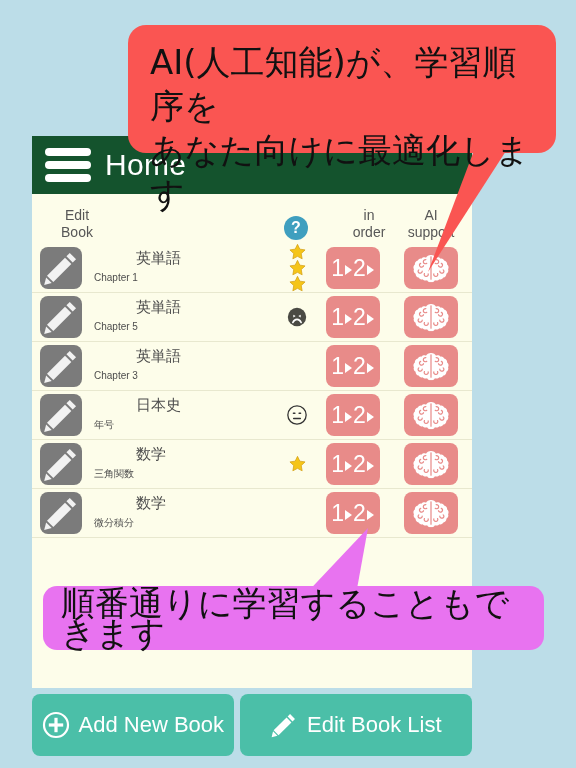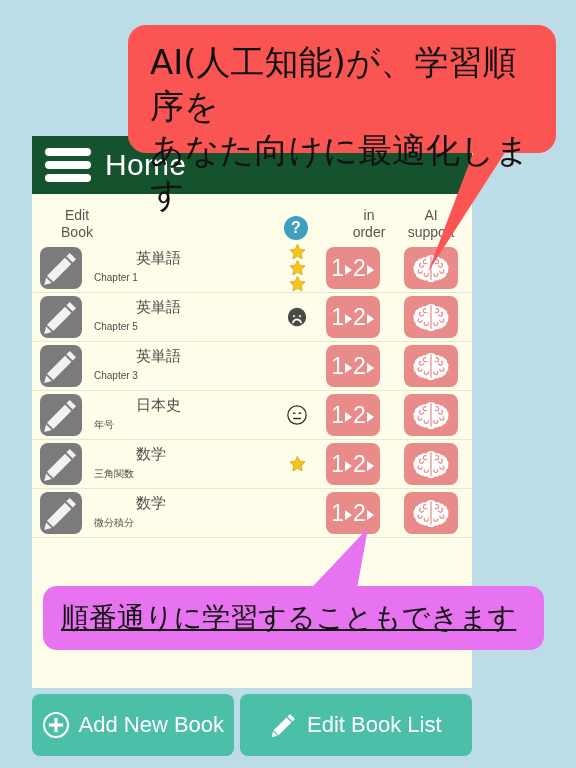--- a/index.html
+++ b/index.html
@@ -274,25 +274,24 @@
     height: 64px;
     background: #e873f0;
     border-radius: 14px;
     box-sizing: border-box;
     display: flex;
     align-items: center;
     padding-left: 18px;
     z-index: 30;
   }
   #callout-order .ctext {
-    font-size: 28px;
+    font-size: 34px;
     color: #111111;
     line-height: 30px;
     font-family: "DejaVu Sans", "Liberation Sans", sans-serif;
-    text-decoration: underline;
   }
   #callout-order-tail {
     position: absolute;
     left: 0; top: 0;
     width: 576px; height: 768px;
     pointer-events: none;
     z-index: 29;
   }
 </style>
 </head>

